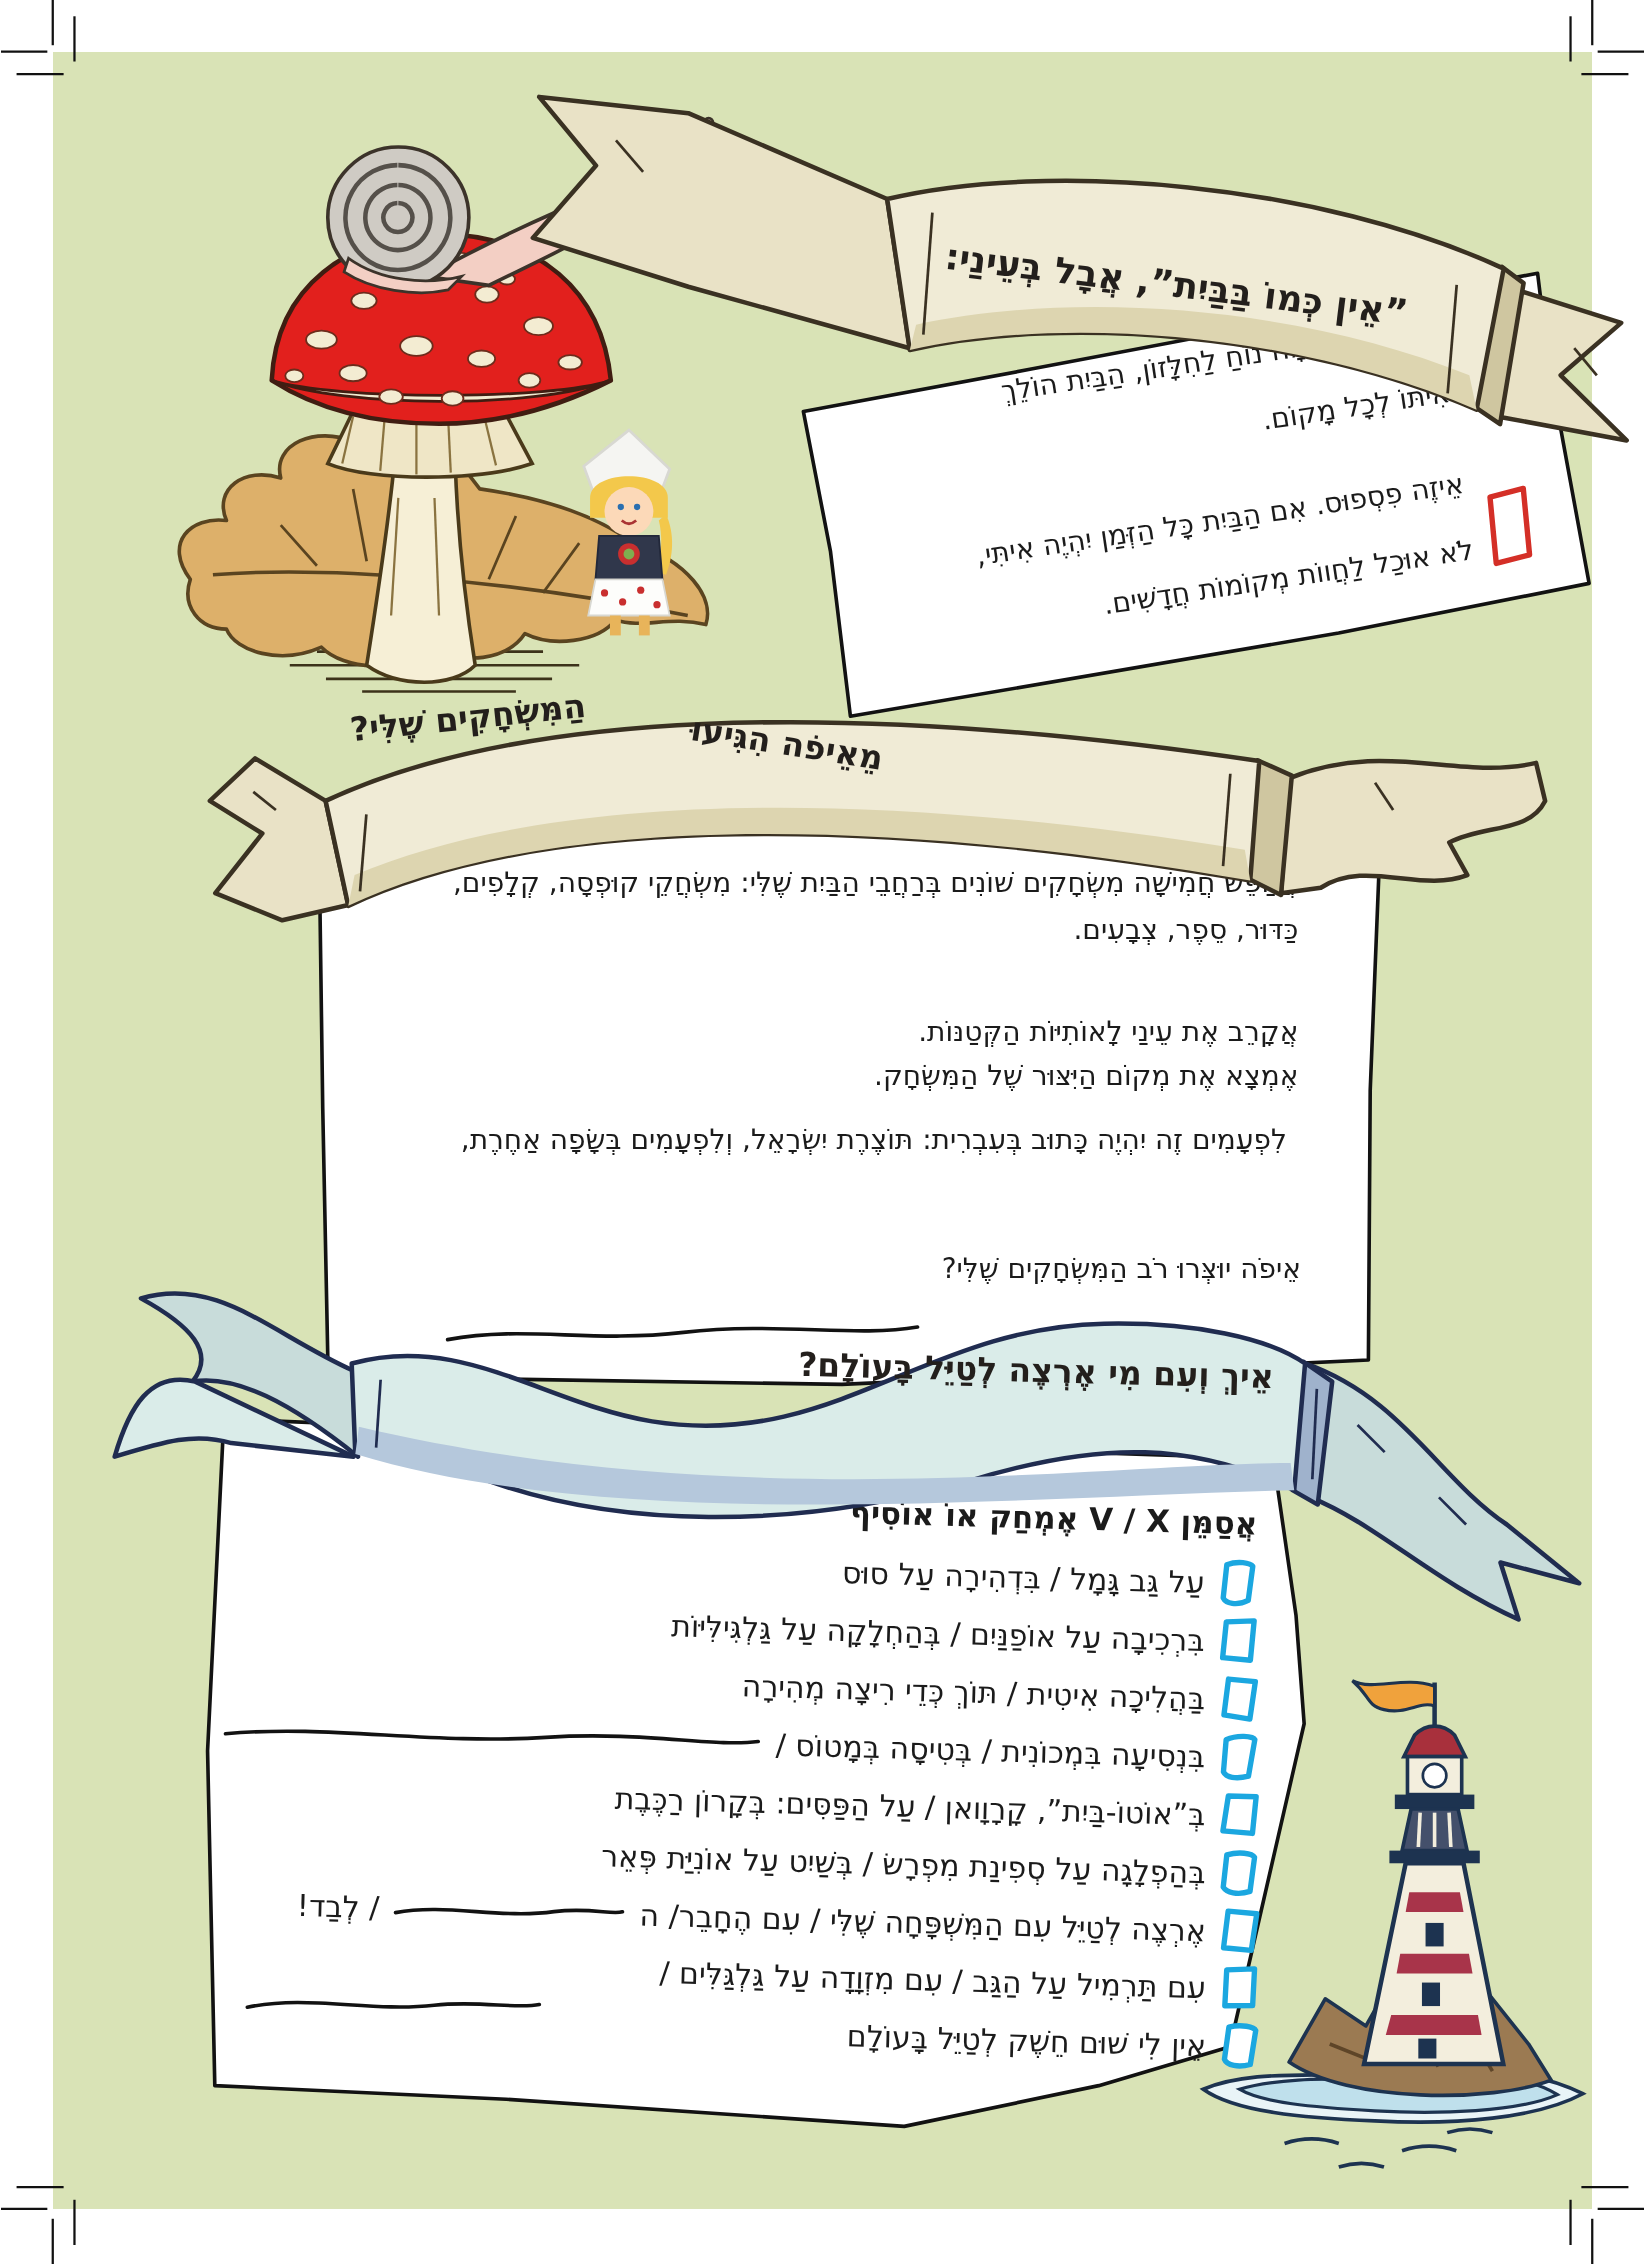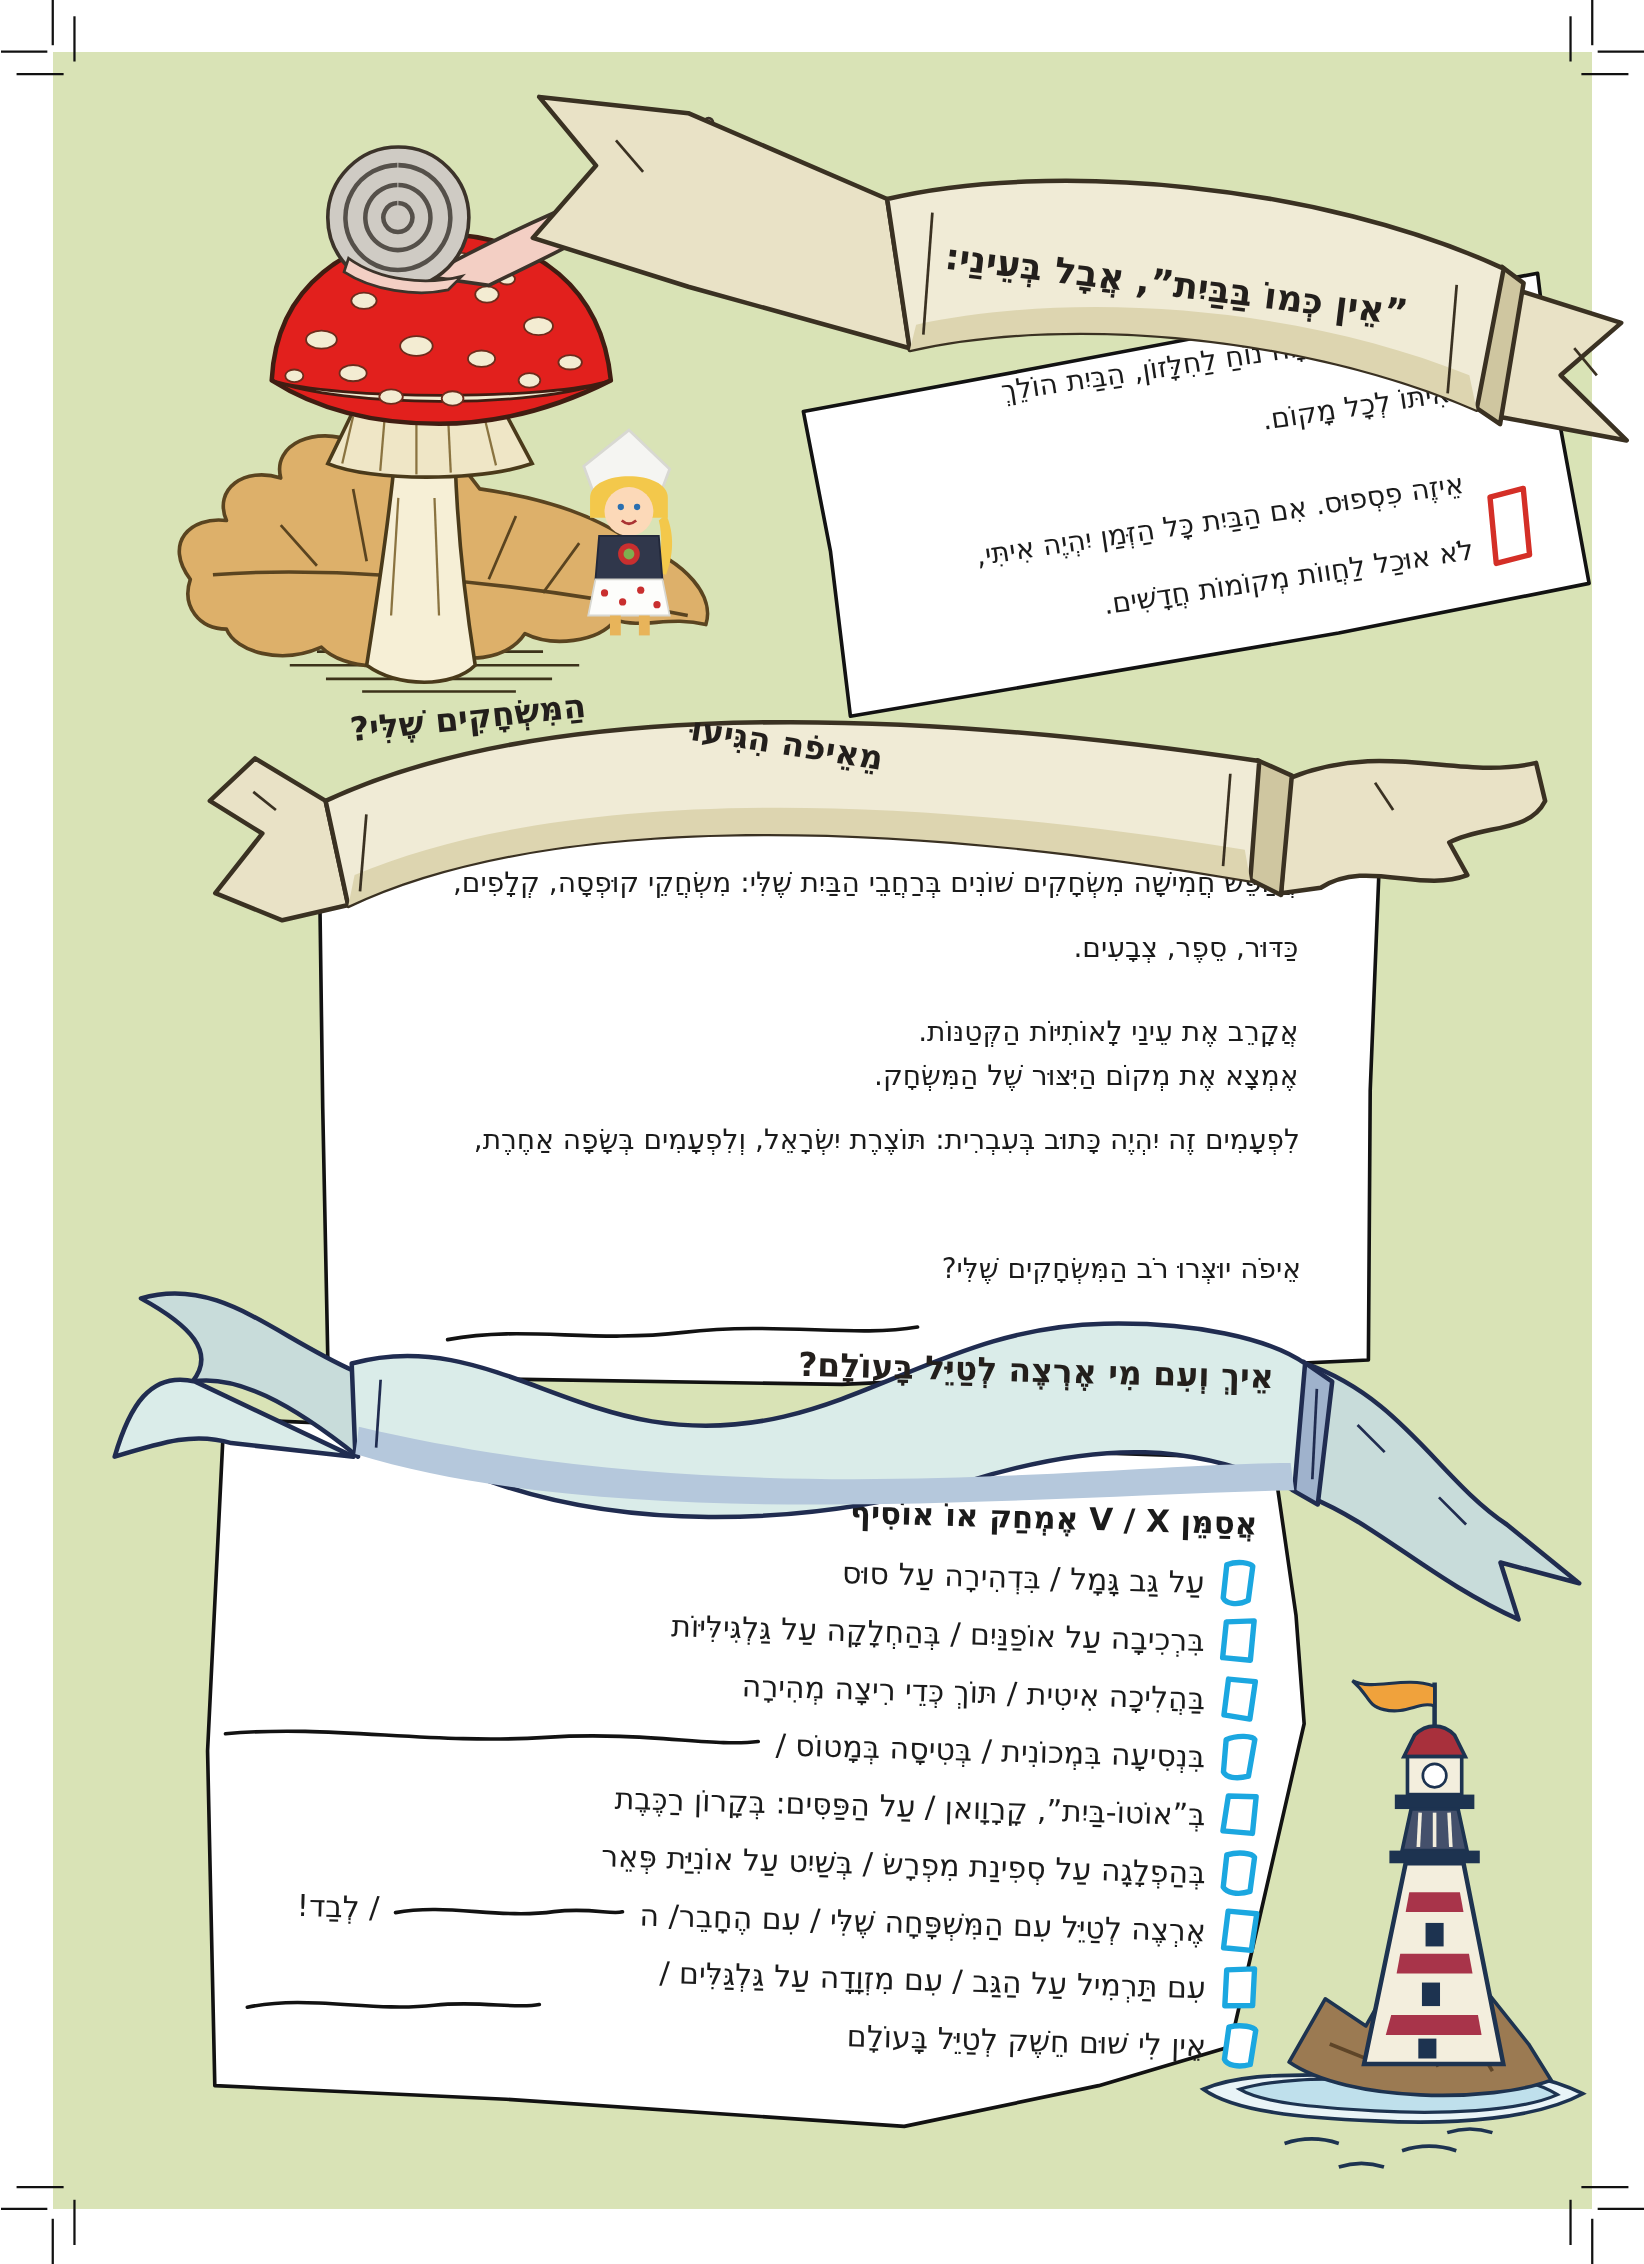--- a/index.html
+++ b/index.html
@@ -174,24 +174,24 @@
       <line x1="1180" y1="300" x2="1205" y2="330"></line>
   </g>
 </svg>
 <div class="banner-title" style="left:905px;top:264px;width:543px;font-size:36px;transform:rotate(7deg);">”אֵין כְּמוֹ בַּבַּיִת”, אֲבָל בְּעֵינַי:</div>
 
 <svg class="abs" style="left:299px;top:801px" width="1104" height="597" viewBox="0 0 1220 660">
   <path d="M22,50 L600,28 L1196,20 L1184,320 L1182,618 L600,645 L32,636 L26,340 Z" fill="#ffffff" stroke="#121212" stroke-width="4" stroke-linejoin="round"></path>
 </svg>
 <div class="abs paper-content" style="left:326px;top:841px;width:986px;height:543px;">
   <div class="line" style="top:25px;right:13.6px;">אֲחַפֵּשׂ חֲמִישָׁה מִשְׂחָקִים שׁוֹנִים בְּרַחֲבֵי הַבַּיִת שֶׁלִּי: מִשְׂחֲקֵי קוּפְסָה, קְלָפִים,</div>
-  <div class="line" style="top:90px;right:13.6px;">כַּדּוּר, סֵפֶר, צְבָעִים.</div>
+  <div class="line" style="top:72px;right:13.6px;">כַּדּוּר, סֵפֶר, צְבָעִים.</div>
   <div class="line" style="top:154px;right:13.6px;margin-top:20px;">אֲקָרֵב אֶת עֵינַי לָאוֹתִיּוֹת הַקְּטַנּוֹת.</div>
   <div class="line" style="top:218px;right:13.6px;">אֶמְצָא אֶת מְקוֹם הַיִּצּוּר שֶׁל הַמִּשְׂחָק.</div>
-  <div class="line" style="top:282px;right:12px;">לִפְעָמִים זֶה יִהְיֶה כָּתוּב בְּעִבְרִית: תּוֹצֶרֶת יִשְׂרָאֵל, וְלִפְעָמִים בְּשָׂפָה אַחֶרֶת,</div>
+  <div class="line" style="top:282px;right:25px;">לִפְעָמִים זֶה יִהְיֶה כָּתוּב בְּעִבְרִית: תּוֹצֶרֶת יִשְׂרָאֵל, וְלִפְעָמִים בְּשָׂפָה אַחֶרֶת,</div>
   <div class="line" style="top:411px;right:11px;text-align:right;">אֵיפֹה יוּצְּרוּ רֹב הַמִּשְׂחָקִים שֶׁלִּי?</div>
   <svg class="abs wavy" style="left:118px;top:475px" width="479" height="31" viewBox="0 0 530 34">
     <path d="M4,26 C90,10 160,30 265,18 C370,6 455,24 524,12"></path>
   </svg>
 </div>
 
 <svg class="abs" style="left:199px;top:665px" width="1357" height="308" viewBox="0 0 1500 340">
   <g stroke="#3a3122" stroke-width="5" stroke-linejoin="round">
     <path d="M140,150 L62,103 L12,150 L70,186 L18,252 L92,282 L165,265 Z" fill="#e9e2c6"></path>
     <path d="M1205,125 C1312,82 1392,128 1478,108 L1488,150 C1470,186 1420,176 1382,196 L1402,232 C1350,252 1290,214 1240,246 L1196,252 Z" fill="#e9e2c6"></path>

